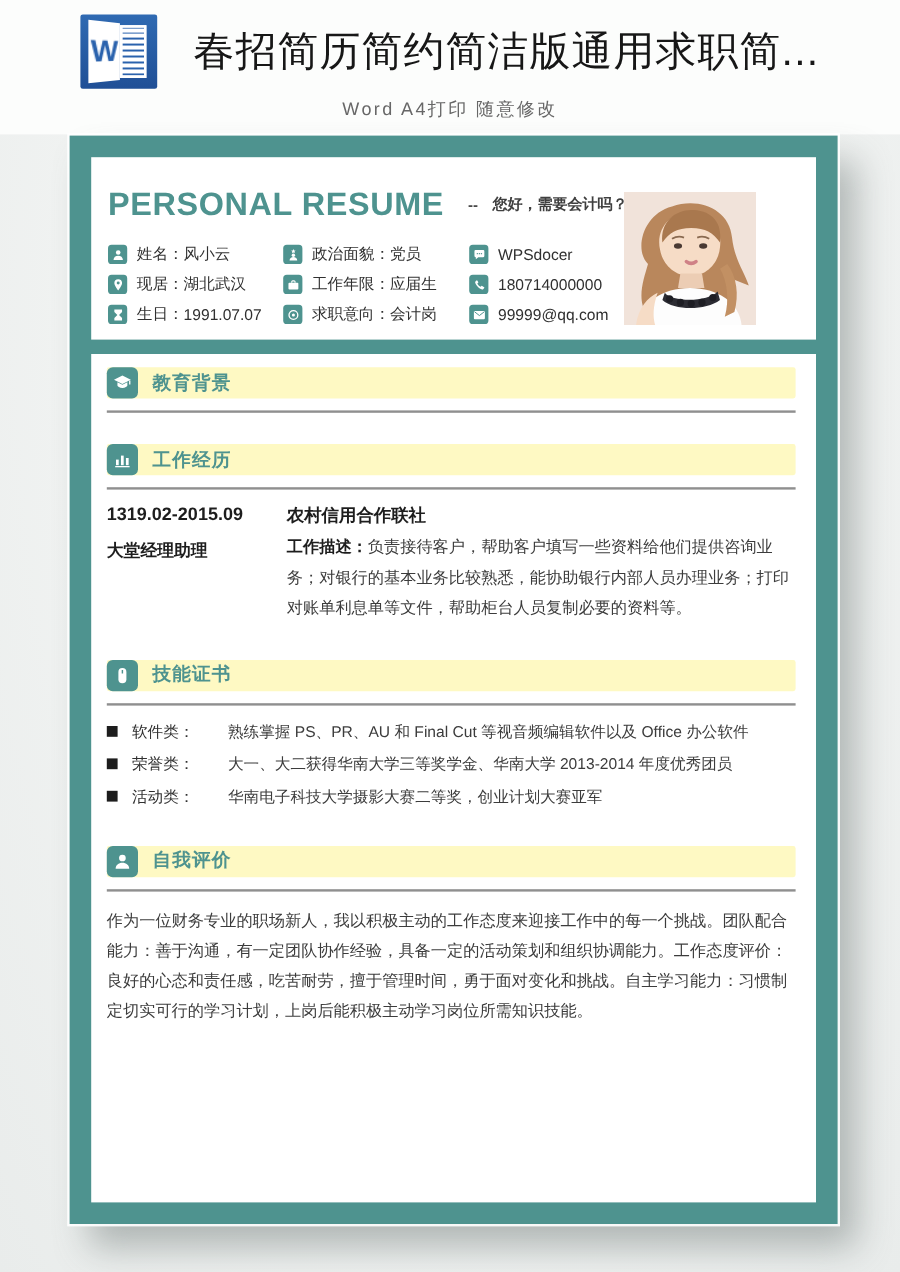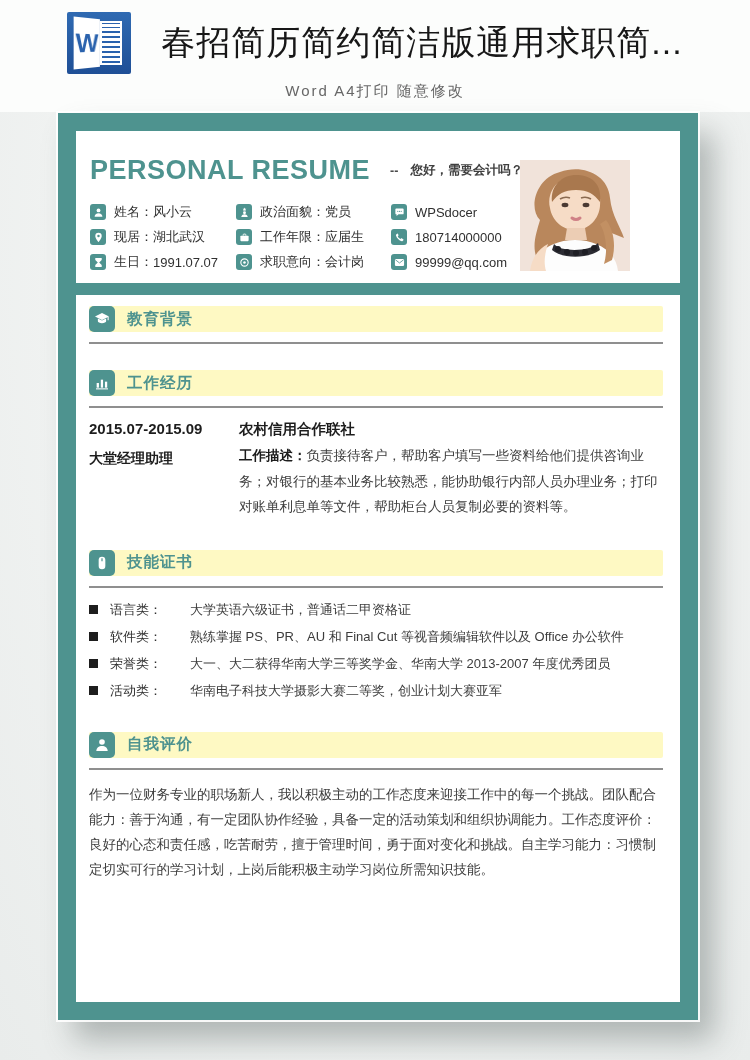--- a/index.html
+++ b/index.html
@@ -240,21 +240,21 @@
               <rect x="16.4" y="10" width="3.4" height="9" fill="#fff"></rect>
               <rect x="3" y="20" width="18" height="1.6" fill="#fff"></rect>
             </svg>
           </span>
         <span class="sec-title">工作经历</span>
       </div>
       <div class="sec-rule"></div>
 
       <div class="two-col">
         <div class="col-left">
-          <div class="date">2015.07-2015.09</div>
+          <div class="date">1319.02-2015.09</div>
           <div class="sub-bold">大堂经理助理</div>
         </div>
         <div class="col-right">
           <div class="org">农村信用合作联社</div>
           <p class="desc-run"><span class="desc-label">工作描述：</span><span>负责接待客户，帮助客户填写一些资料给他们提供咨询业务；对银行的基本业务比较熟悉，能协助银行内部人员办理业务；打印对账单利息单等文件，帮助柜台人员复制必要的资料等。</span></p>
         </div>
       </div>
 
     </section>
 
@@ -265,32 +265,27 @@
               <rect x="7" y="2.5" width="10" height="19" rx="5" fill="#fff"></rect>
               <line x1="12" y1="5" x2="12" y2="9.5" stroke="#4e938f" stroke-width="1.8"></line>
             </svg>
           </span>
         <span class="sec-title">技能证书</span>
       </div>
       <div class="sec-rule"></div>
       <div class="skill-list">
         <div class="skill-item">
           <span class="bullet"></span>
-          <span class="skill-label">语言类：</span>
-          <span class="skill-text">大学英语六级证书，普通话二甲资格证</span>
-        </div>
-        <div class="skill-item">
-          <span class="bullet"></span>
           <span class="skill-label">软件类：</span>
           <span class="skill-text">熟练掌握 PS、PR、AU 和 Final Cut 等视音频编辑软件以及 Office 办公软件</span>
         </div>
         <div class="skill-item">
           <span class="bullet"></span>
           <span class="skill-label">荣誉类：</span>
-          <span class="skill-text">大一、大二获得华南大学三等奖学金、华南大学 2013-2007 年度优秀团员</span>
+          <span class="skill-text">大一、大二获得华南大学三等奖学金、华南大学 2013-2014 年度优秀团员</span>
         </div>
         <div class="skill-item">
           <span class="bullet"></span>
           <span class="skill-label">活动类：</span>
           <span class="skill-text">华南电子科技大学摄影大赛二等奖，创业计划大赛亚军</span>
         </div>
       </div>
     </section>
 
     <section class="sec-eval">

